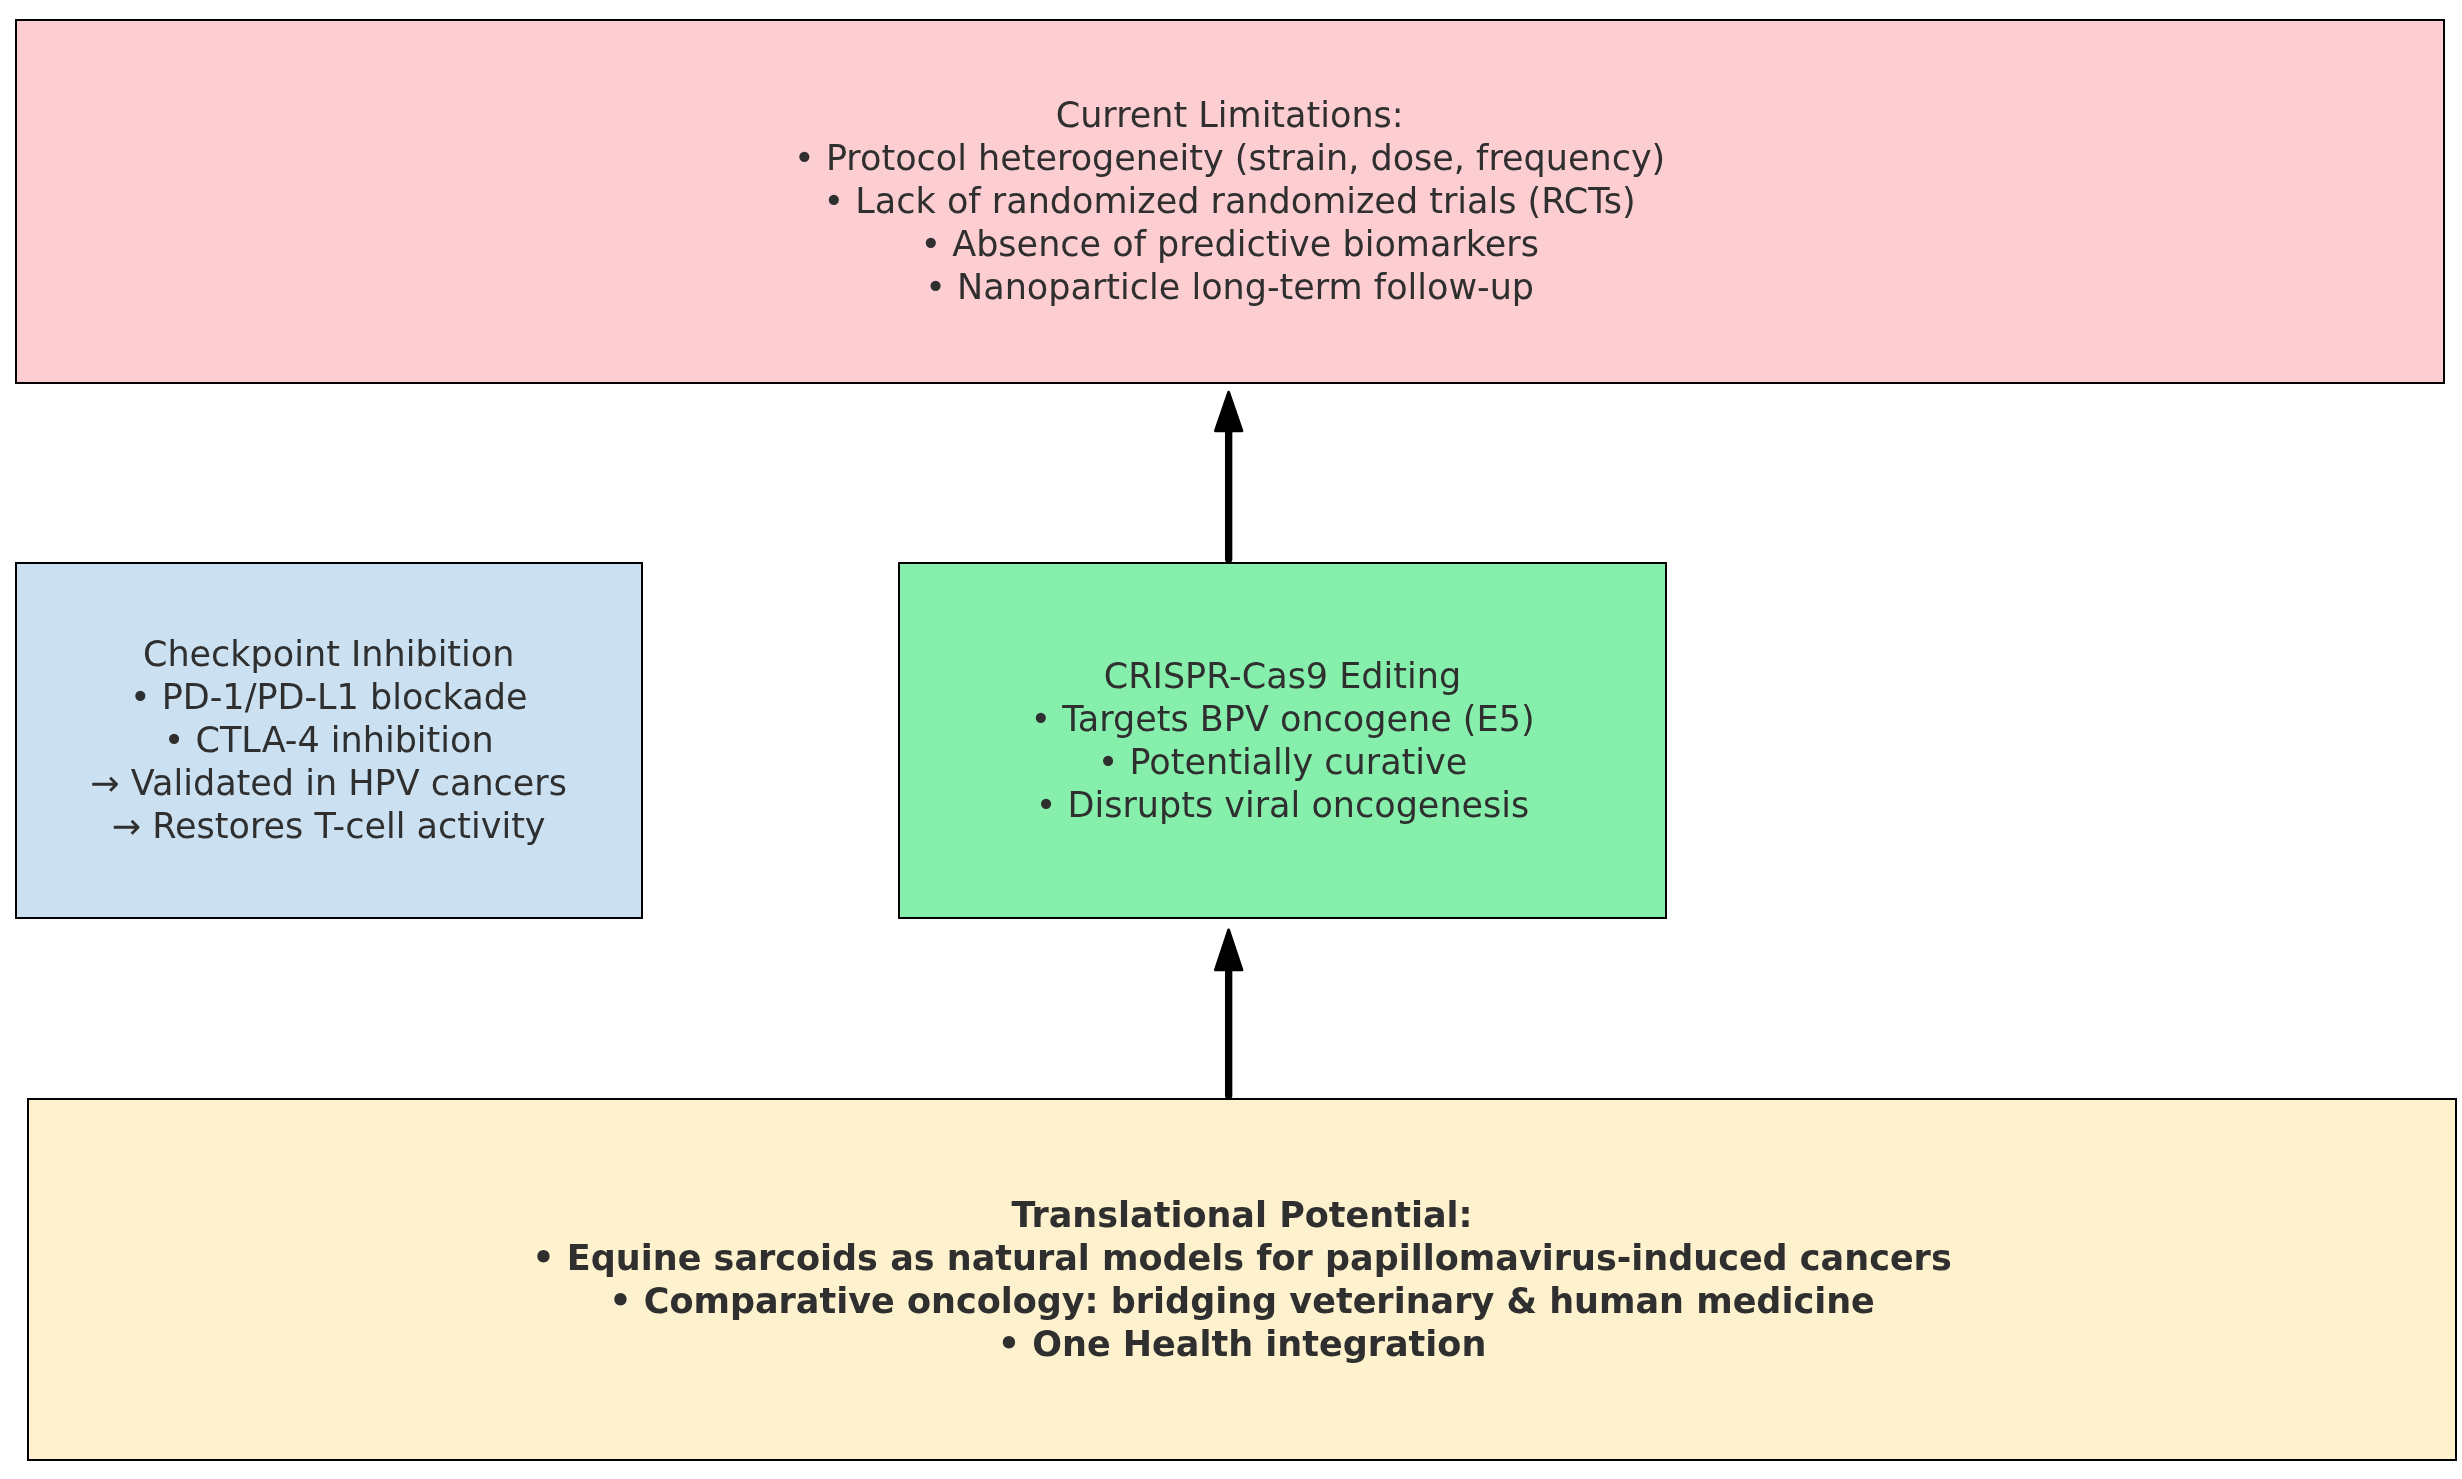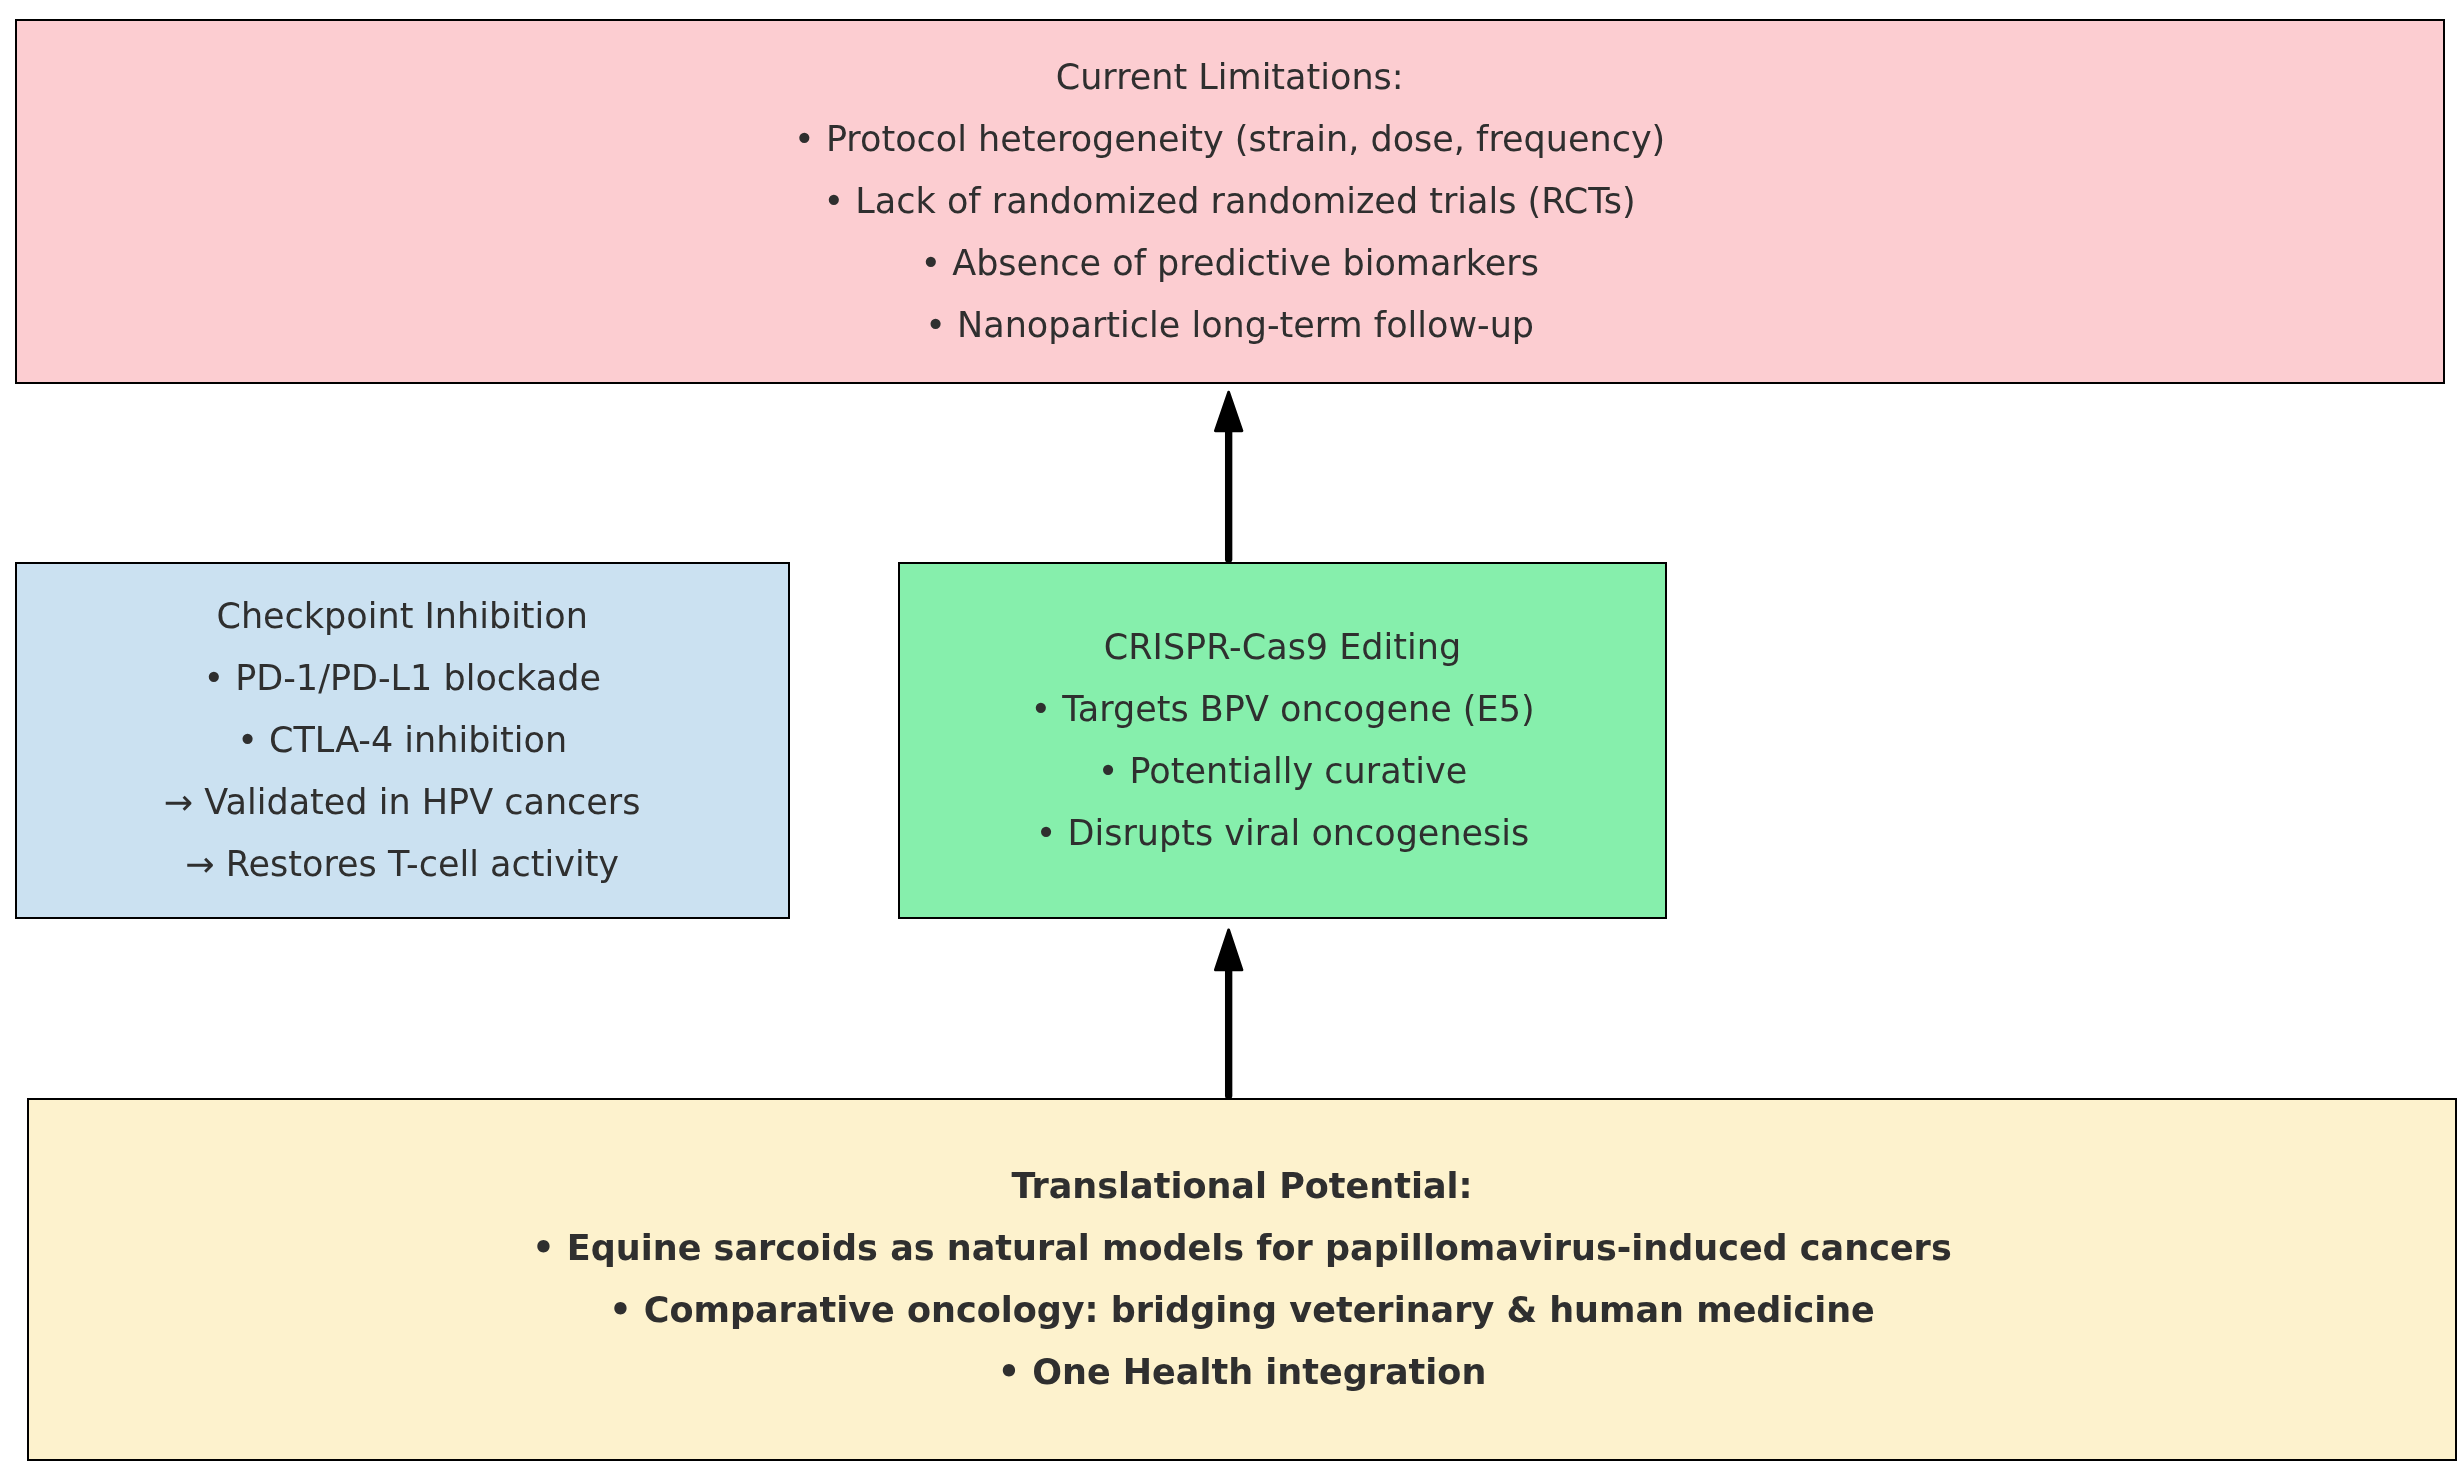--- a/index.html
+++ b/index.html
@@ -20,33 +20,32 @@
     position: absolute;
     border: 2.7px solid #000000;
     box-sizing: border-box;
     display: flex;
     flex-direction: column;
     align-items: center;
     justify-content: center;
     text-align: center;
     font-size: 35px;
     line-height: 43px;
-    gap: 19px;
   }
   .box .line {
     white-space: pre;
   }
   #box-limitations {
     left: 14.7px; top: 19px;
     width: 2430px; height: 365px;
     background: #fccdd1;
   }
   #box-checkpoint {
     left: 14.7px; top: 562px;
-    width: 775px; height: 357px;
+    width: 628px; height: 357px;
     background: #cbe1f1;
   }
   #box-crispr {
     left: 898px; top: 562px;
     width: 769px; height: 357px;
     background: #86efac;
   }
   #box-nanoparticle {
     left: 1779px; top: 562px;
     width: 664px; height: 357px;

